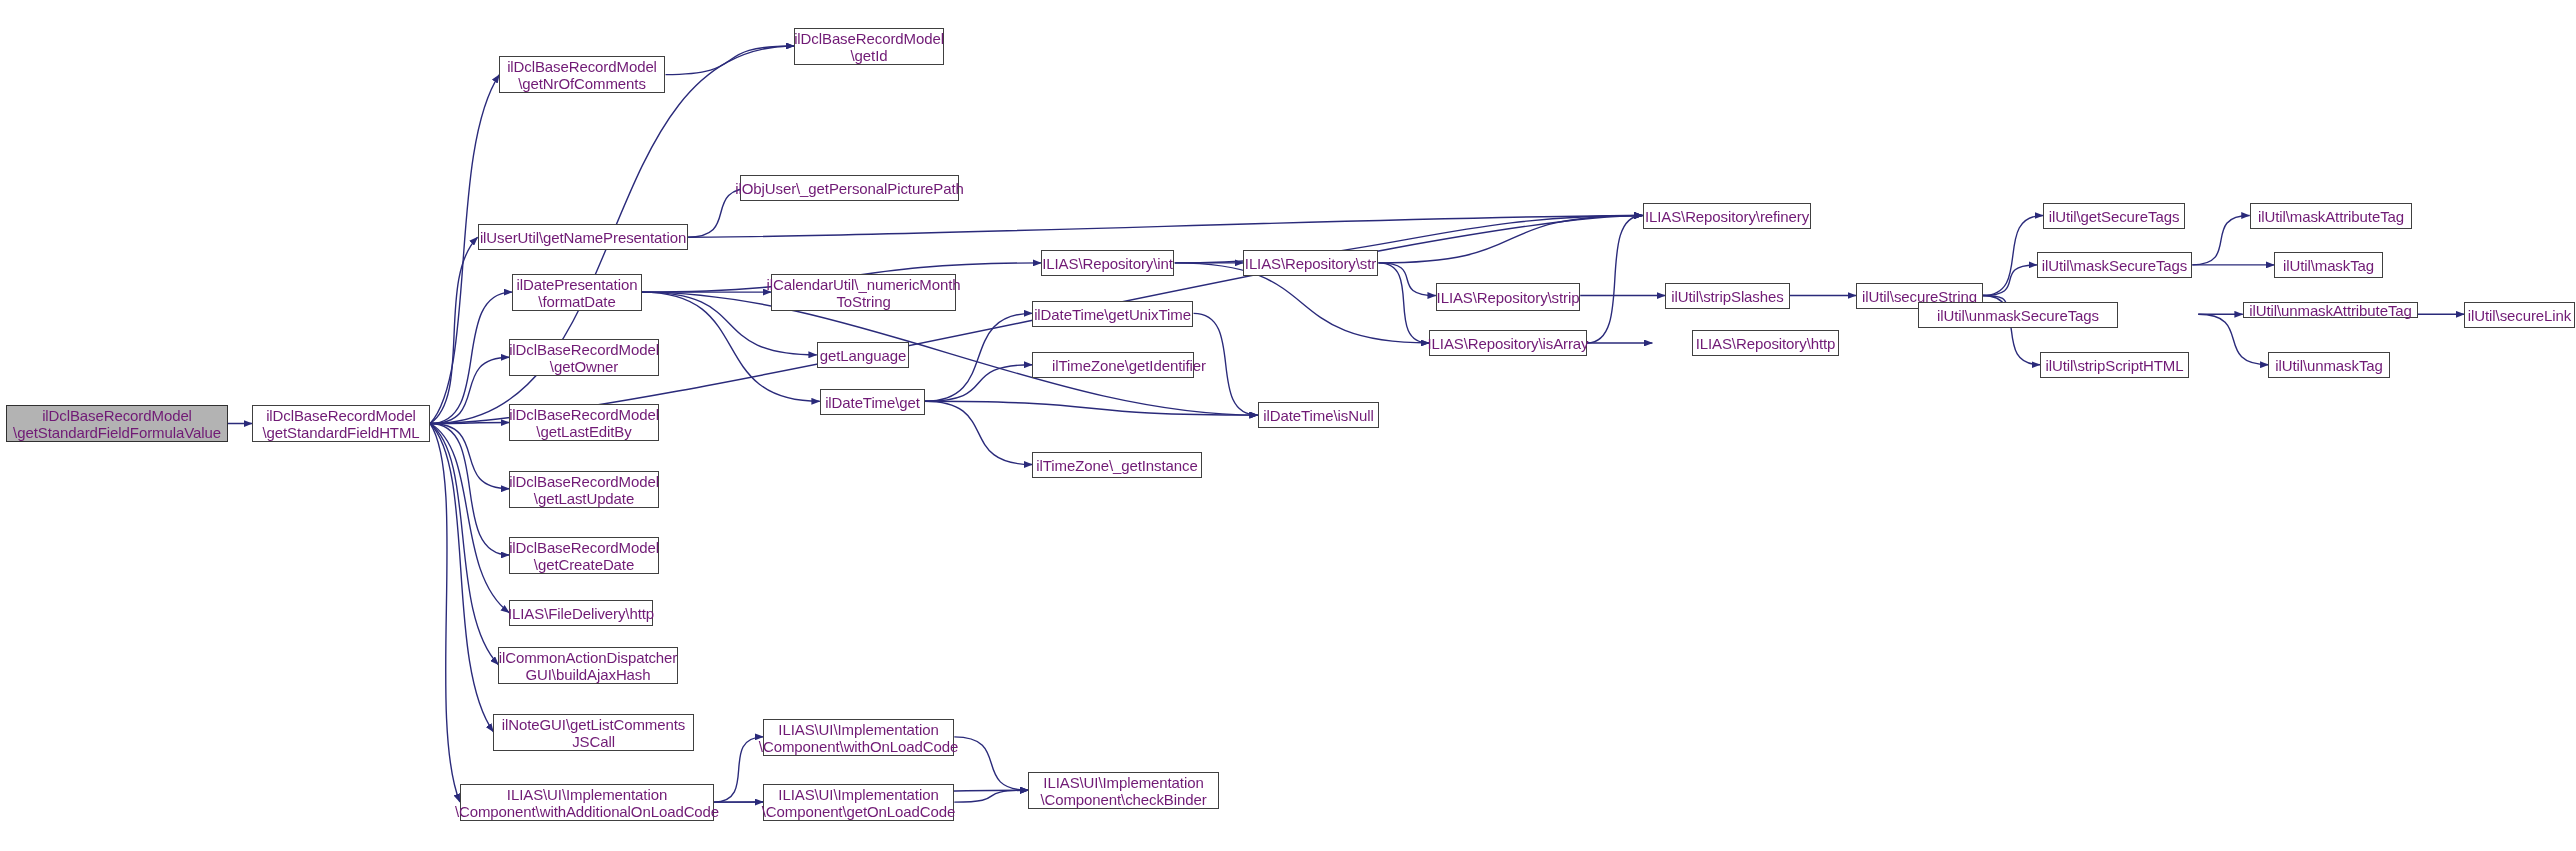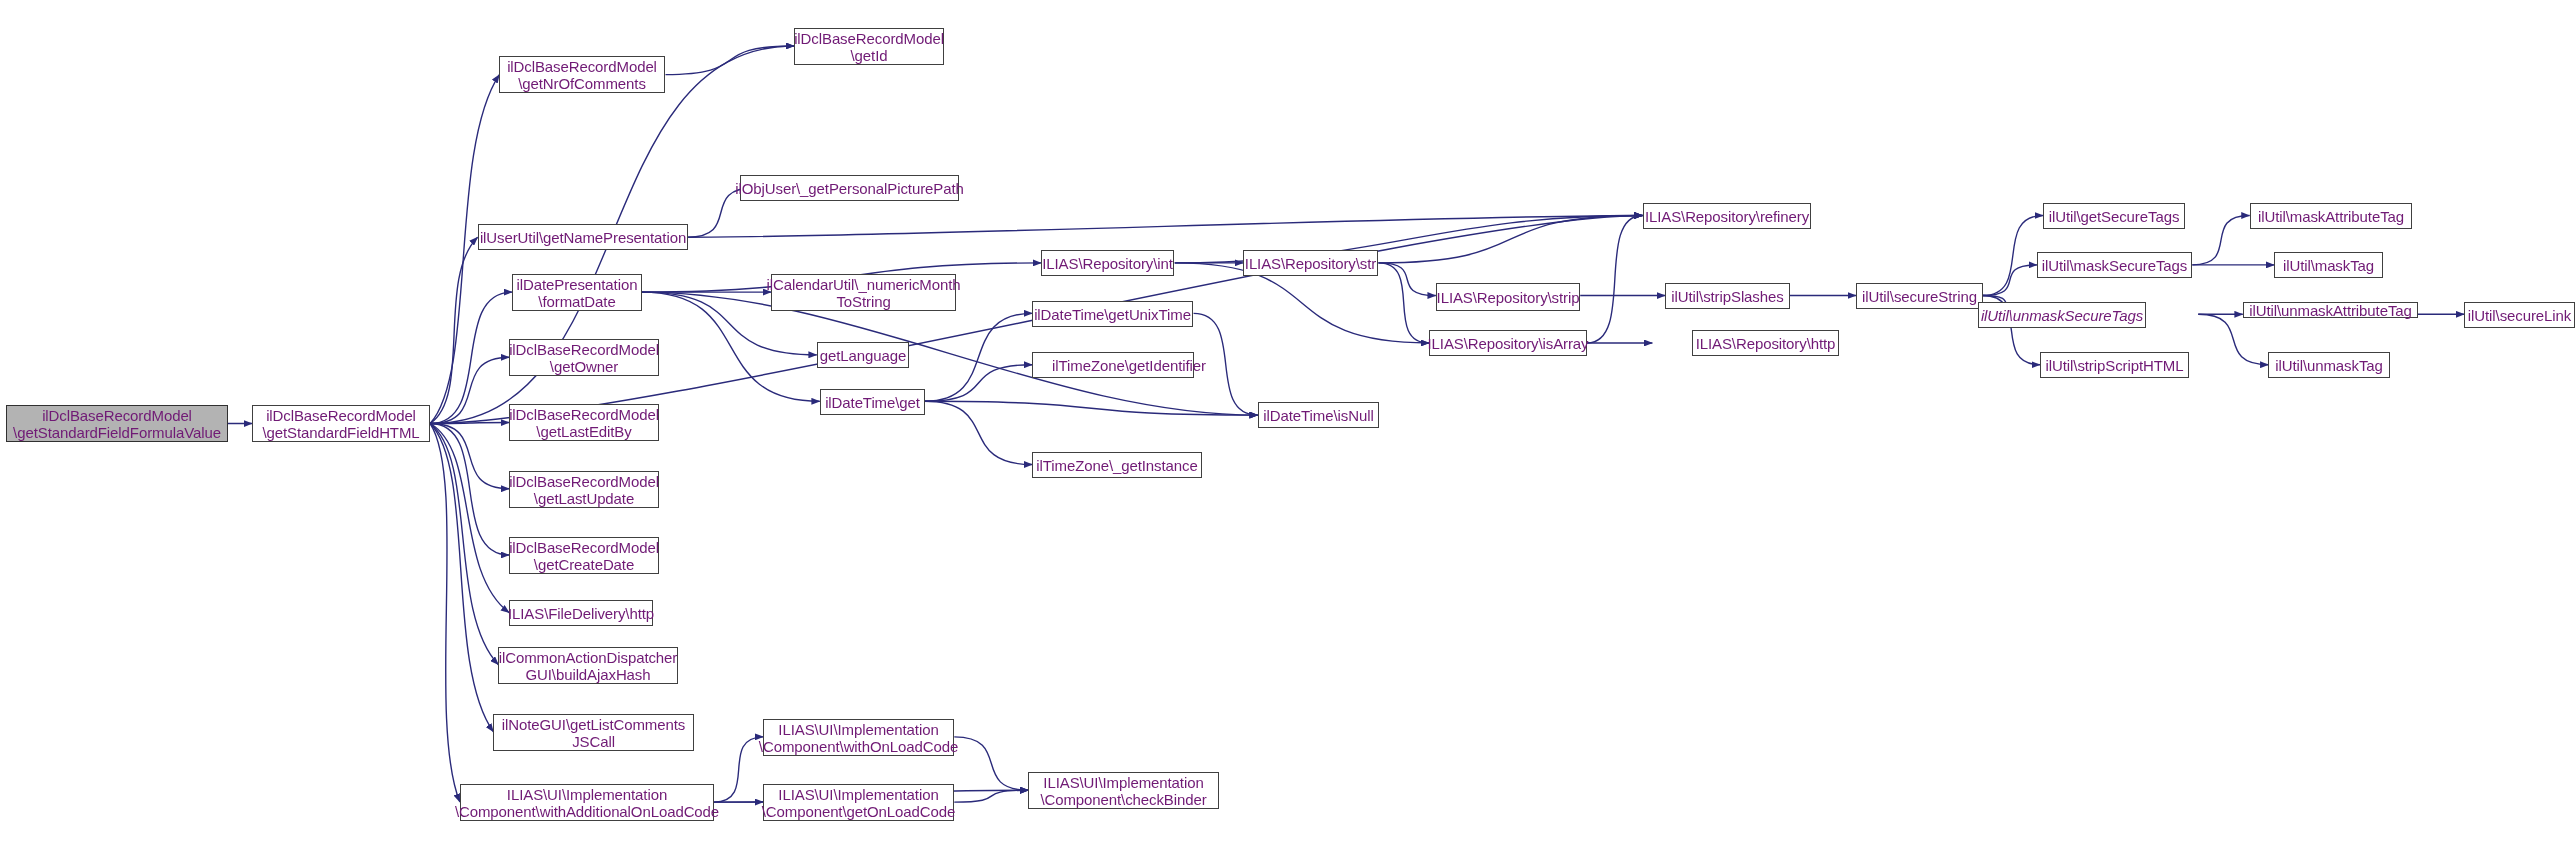--- a/index.html
+++ b/index.html
@@ -122,21 +122,21 @@
       <div class="node" style="left: 1041px; top: 250px; width: 133px; height: 26px;"><span>ILIAS\Repository\int</span></div>
       <div class="node" style="left: 1243px; top: 250px; width: 135px; height: 26px;"><span>ILIAS\Repository\str</span></div>
       <div class="node" style="left: 1436px; top: 283px; width: 144px; height: 28px;"><span>ILIAS\Repository\strip</span></div>
       <div class="node" style="left: 1429px; top: 330px; width: 158px; height: 26px;"><span>ILIAS\Repository\isArray</span></div>
       <div class="node" style="left: 1643px; top: 203px; width: 168px; height: 26px;"><span>ILIAS\Repository\refinery</span></div>
       <div class="node" style="left: 1652px; top: 330px; width: 147px; height: 26px; margin-left: 40px;"><span>ILIAS\Repository\http</span></div>
       <div class="node" style="left: 1665px; top: 283px; width: 125px; height: 26px;"><span>ilUtil\stripSlashes</span></div>
       <div class="node" style="left: 1856px; top: 283px; width: 127px; height: 26px;"><span>ilUtil\secureString</span></div>
       <div class="node" style="left: 2043px; top: 203px; width: 142px; height: 26px;"><span>ilUtil\getSecureTags</span></div>
       <div class="node" style="left: 2037px; top: 252px; width: 155px; height: 26px;"><span>ilUtil\maskSecureTags</span></div>
-      <div class="node" style="left: 1978px; top: 302px; width: 168px; height: 26px; font-style: italic;"><span>ilUtil\unmaskSecureTags</span></div>
+      <div class="node" style="left: 1918px; top: 302px; width: 200px; height: 26px;"><span>ilUtil\unmaskSecureTags</span></div>
       <div class="node" style="left: 2040px; top: 352px; width: 149px; height: 26px;"><span>ilUtil\stripScriptHTML</span></div>
       <div class="node" style="left: 2250px; top: 203px; width: 162px; height: 26px;"><span>ilUtil\maskAttributeTag</span></div>
       <div class="node" style="left: 2274px; top: 252px; width: 109px; height: 26px;"><span>ilUtil\maskTag</span></div>
       <div class="node" style="left: 2243px; top: 302px; width: 175px; height: 16px;"><span>ilUtil\unmaskAttributeTag</span></div>
       <div class="node" style="left: 2268px; top: 352px; width: 122px; height: 26px;"><span>ilUtil\unmaskTag</span></div>
       <div class="node" style="left: 2464px; top: 302px; width: 111px; height: 26px;"><span>ilUtil\secureLink</span></div>
     </div>
 </div>
 
 

